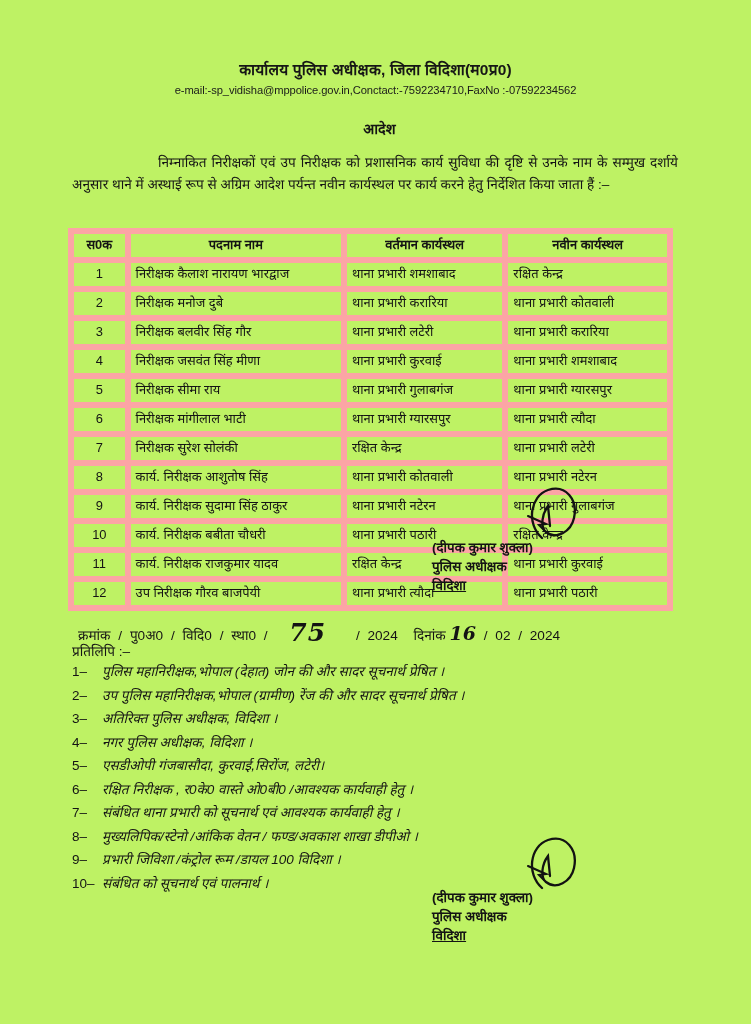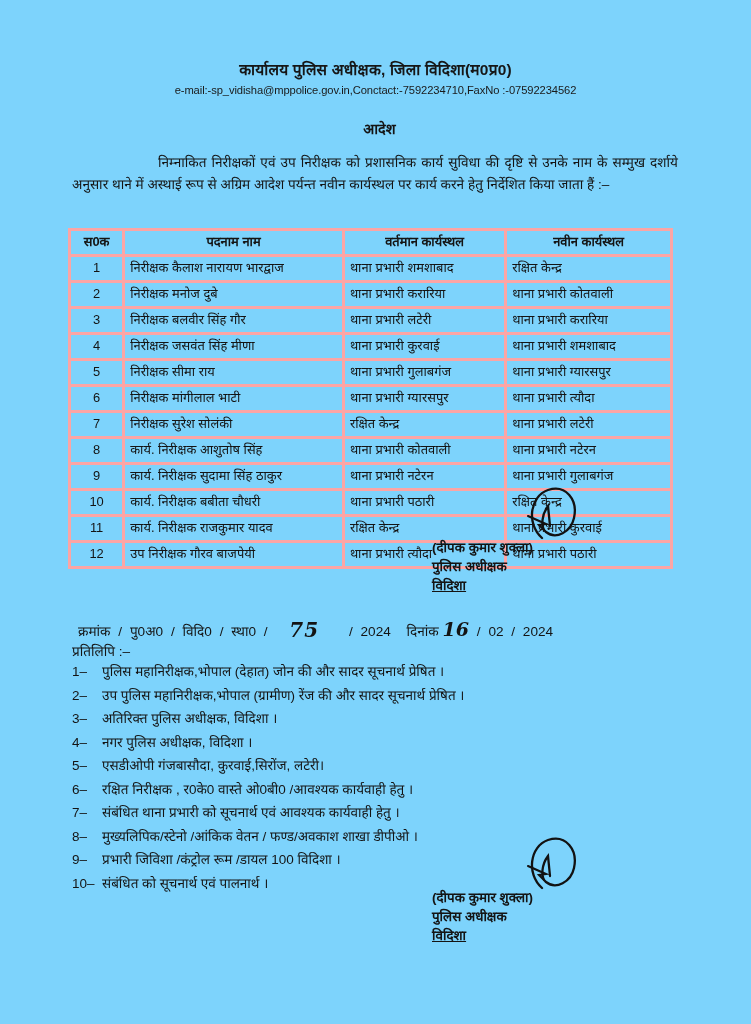--- a/index.html
+++ b/index.html
@@ -12,21 +12,21 @@
     width: 751px;
     height: 1024px;
     position: relative;
     font-family: "Liberation Sans", "DejaVu Sans", sans-serif;
     color: #111111;
     overflow: hidden;
   }
   .page {
     position: absolute;
     inset: 0;
-    background: #7dd3fc;
+    background: #bef264;
   }
 
   
   .letterhead {
     position: absolute;
     left: 0;
     right: 0;
     top: 60px;
     text-align: center;
   }
@@ -77,21 +77,21 @@
     width: 605px;
   }
   table.transfer-table {
     width: 100%;
     border-collapse: collapse;
     font-size: 12.9px;
     color: #141414;
   }
   table.transfer-table th,
   table.transfer-table td {
-    border: 3px solid #fca5a5;
+    border: 6px solid #fca5a5;
     padding: 2px 5px;
     height: 19px;
     line-height: 1.25;
     vertical-align: middle;
     font-weight: 500;
   }
   table.transfer-table th {
     text-align: center;
     font-weight: 600;
   }
@@ -129,21 +129,21 @@
     left: 78px;
     top: 617px;
     font-size: 13.6px;
     color: #141414;
     white-space: nowrap;
     font-weight: 500;
   }
   .kramank-line .sep { padding: 0 4px; }
   .hand-number {
     font-family: "DejaVu Serif", serif;
-    font-size: 20px;
+    font-size: 25px;
     font-weight: 700;
     font-style: italic;
     letter-spacing: 1px;
     padding: 0 22px 0 14px;
     position: relative;
     top: 1px;
   }
   .hand-date {
     font-family: "DejaVu Serif", serif;
     font-size: 19px;
@@ -173,21 +173,21 @@
     display: flex;
     align-items: baseline;
     line-height: 1.55;
     margin-bottom: 2.6px;
   }
   .dist-num {
     width: 30px;
     flex: 0 0 30px;
     font-weight: 500;
   }
-  .dist-text { flex: 1; font-weight: 500; }
+  .dist-text { flex: 1; font-weight: 500; font-style: italic; }
 </style>
 </head>
 <body>
 
 <div class="page">
 
   <div class="letterhead">
     <div class="office-title">कार्यालय पुलिस अधीक्षक, जिला विदिशा(म0प्र0)</div>
     <div class="contact-line">e-mail:-sp_vidisha@mppolice.gov.in,Conctact:-7592234710,FaxNo :-07592234562</div>
   </div>

